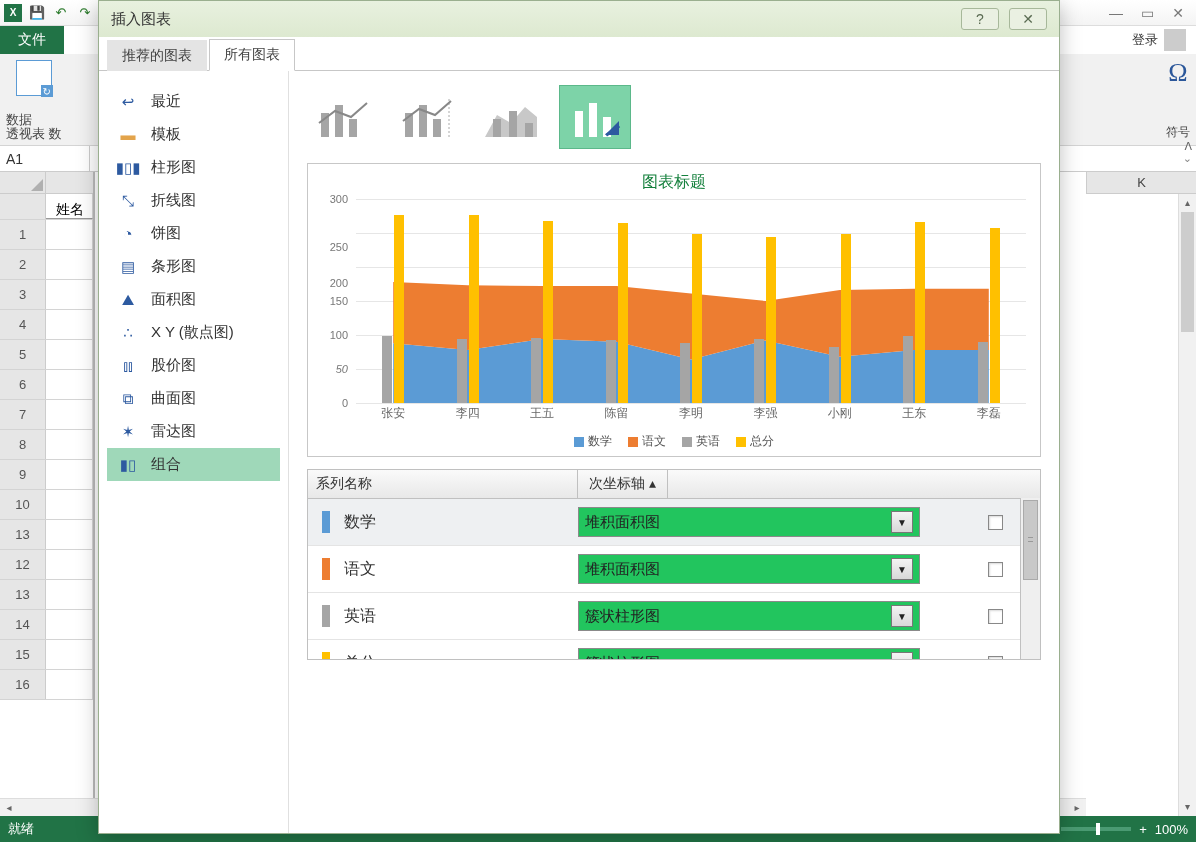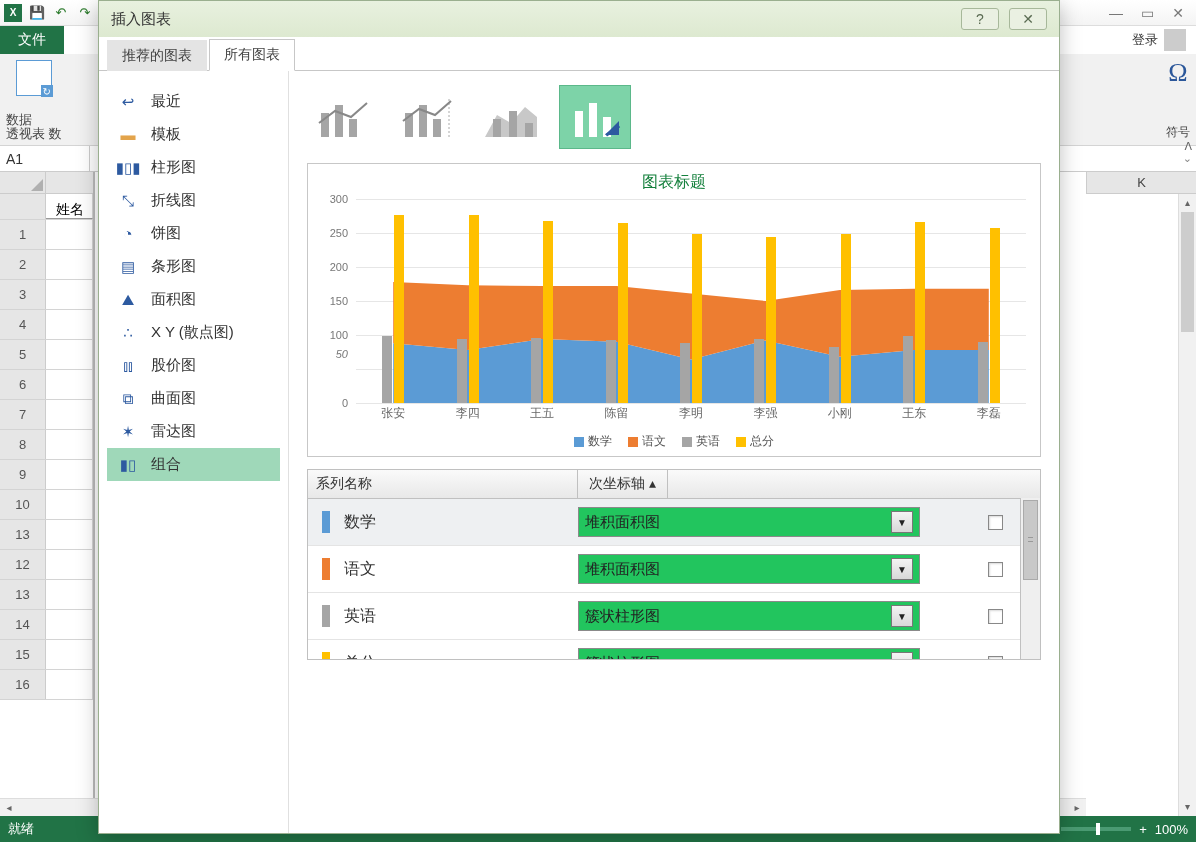--- a/index.html
+++ b/index.html
@@ -368,25 +368,25 @@
             </svg>
           </div>
       </div>
 
 
       <div class="chart-preview">
         <div class="chart-title">图表标题</div>
         <div class="chart-canvas">
           <div class="y-axis" id="yaxis">
               <div class="y-tick" style="top: 204px;">0</div>
-              <div class="y-tick" style="top: 155px; font-style: italic;">50</div>
+              <div class="y-tick" style="top: 170px; font-style: italic;">50</div>
               <div class="y-tick" style="top: 136px;">100</div>
               <div class="y-tick" style="top: 102px;">150</div>
-              <div class="y-tick" style="top: 68px;">200</div>
-              <div class="y-tick" style="top: 34px; text-align: center;">250</div>
+              <div class="y-tick" style="top: 84px;">200</div>
+              <div class="y-tick" style="top: 48px; text-align: center;">250</div>
               <div class="y-tick" style="top: 0px;">300</div>
             </div>
           <div class="plot" id="plot">
               <div class="gridline" style="top: 204px;"></div>
               <div class="gridline" style="top: 170px;"></div>
               <div class="gridline" style="top: 136px;"></div>
               <div class="gridline" style="top: 102px;"></div>
               <div class="gridline" style="top: 68px;"></div>
               <div class="gridline" style="top: 34px;"></div>
               <div class="gridline" style="top: 0px;"></div>

